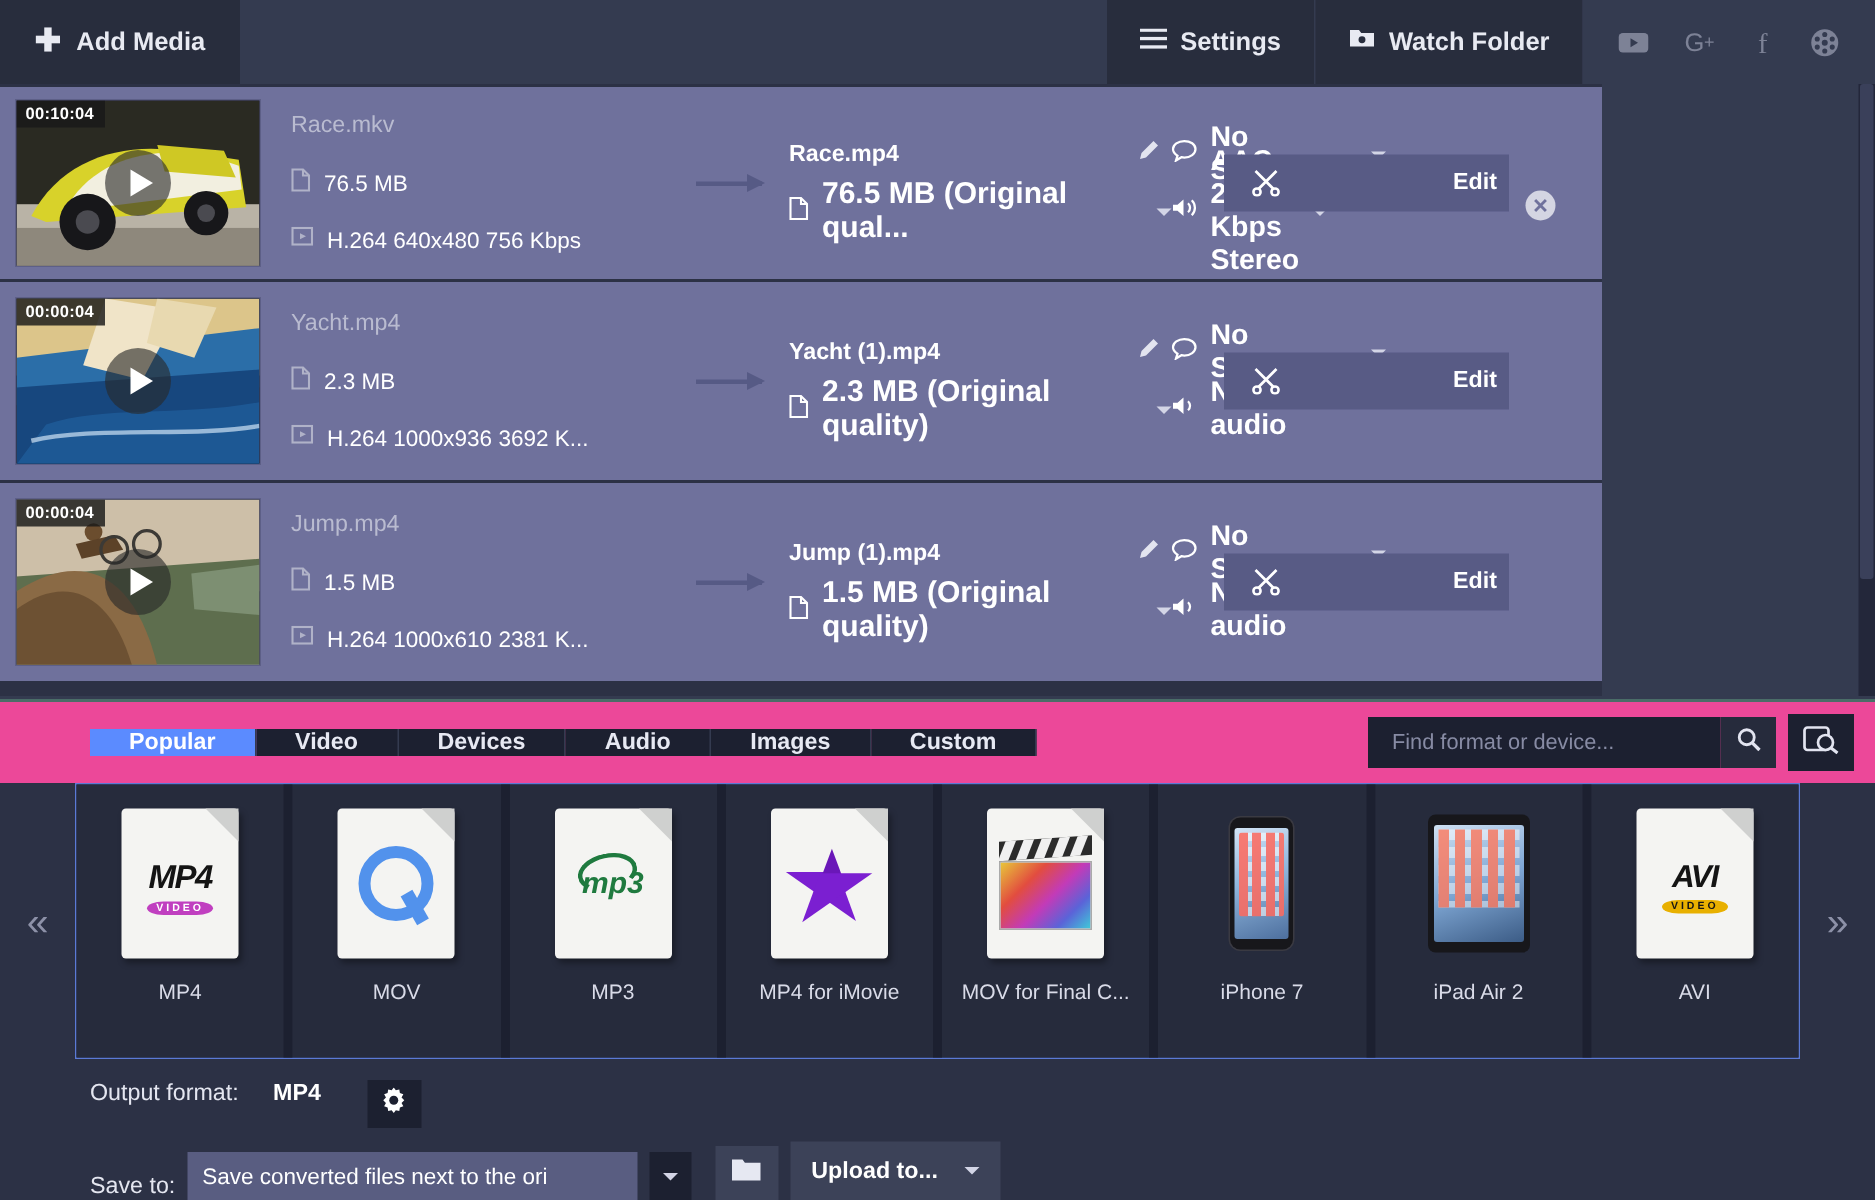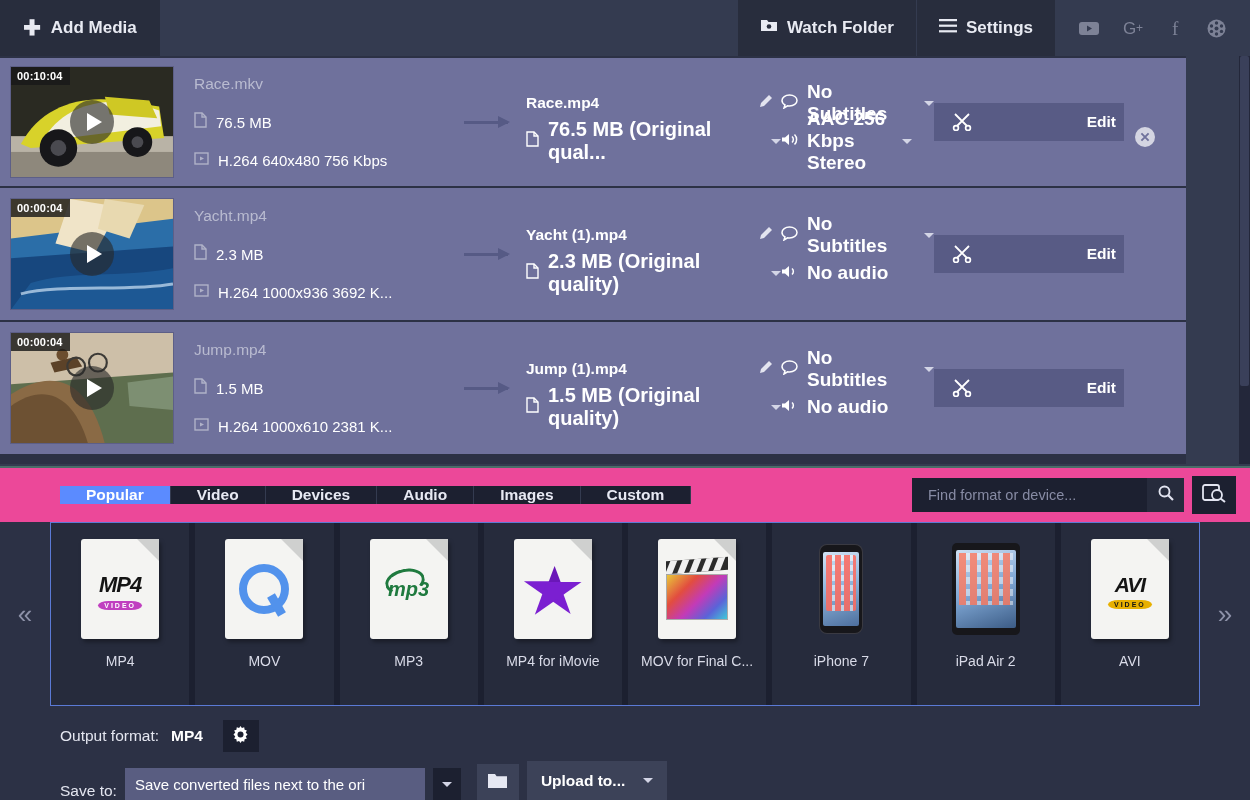--- a/index.html
+++ b/index.html
@@ -30,21 +30,21 @@
   }
   .topbtn + .topbtn { border-left: 1px solid #343b50; }
   .social {
     width: 195px; display: flex; align-items: center; justify-content: space-evenly;
     background: #343b50;
   }
   .social-ic { opacity: .55; cursor: pointer; display:flex; align-items:center; }
 
   
   .media-list {
-    position: absolute; top: 56px; left: 0; width: 1186px; height: 408px;
+    position: absolute; top: 56px; left: 0; width: 1068px; height: 408px;
     background: #2c3145; overflow: hidden;
   }
   .row {
     position: relative; height: 134px; background: #6f719c;
     border-bottom: 2px solid #2c3145; display: flex; align-items: center;
     padding-left: 10px;
   }
   .row:nth-child(1) { border-top: 2px solid #2c3145; height: 132px; }
   .thumb {
     position: relative; width: 164px; height: 112px; background: #1b1b20;
@@ -272,21 +272,21 @@
       repeating-linear-gradient(to right, #ff7a5e 0 7px, transparent 7px 11px),
       repeating-linear-gradient(to bottom, #ffffff99 0 7px, transparent 7px 12px);
     opacity: .8;
   }
 
   
   .bottom {
     position: absolute; top: 706px; left: 0; width: 1250px; height: 94px;
     background: #2c3145;
   }
-  .bl-1 { position: absolute; top: 14px; left: 60px; display: flex; align-items: center; gap: 12px; }
+  .bl-1 { position: absolute; top: 14px; left: 60px; display: flex; gap: 23px; }
   .bl-2 { position: absolute; top: 55px; left: 60px; display: flex; align-items: flex-end; gap: 8px; }
   .lbl-w { color: #e4e6f0; font-size: 15.5px; }
   .val-w { color: #fff; font-size: 15.5px; font-weight: bold; }
   .gear-btn {
     width: 36px; height: 32px; background: #1c2030; display: flex;
     align-items: center; justify-content: center; cursor: pointer; margin-left: 8px;
   }
   .saveto-field {
     width: 300px; height: 32px; background: #595d81; color: #fff;
     font-size: 15px; display: flex; align-items: center; padding-left: 10px;
@@ -313,37 +313,37 @@
 
   <div class="topbar">
     <div class="addmedia">
       <span class="plus-glyph">✚</span>
       <span>Add Media</span>
     </div>
     <div class="topbar-spacer"></div>
 
     <div class="topbtn">
       <span>
-        <svg width="18" height="15" viewBox="0 0 18 15">
-            <path d="M1 2h6l1.5 2H17v9H1z" fill="#e8eaf2"></path>
-            <circle cx="9" cy="8.5" r="2.3" fill="#282d3d"></circle>
-          </svg>
-      </span>
-      <span>Watch Folder</span>
-    </div>
-
-    <div class="topbtn">
-      <span>
         <svg width="18" height="14" viewBox="0 0 18 14">
             <rect width="18" height="2.2" y="0" fill="#e8eaf2"></rect>
             <rect width="18" height="2.2" y="5.6" fill="#e8eaf2"></rect>
             <rect width="18" height="2.2" y="11.2" fill="#e8eaf2"></rect>
           </svg>
       </span>
       <span>Settings</span>
+    </div>
+
+    <div class="topbtn">
+      <span>
+        <svg width="18" height="15" viewBox="0 0 18 15">
+            <path d="M1 2h6l1.5 2H17v9H1z" fill="#e8eaf2"></path>
+            <circle cx="9" cy="8.5" r="2.3" fill="#282d3d"></circle>
+          </svg>
+      </span>
+      <span>Watch Folder</span>
     </div>
 
     <div class="social">
       <span class="social-ic">
         <svg width="20" height="15" viewBox="0 0 20 15">
             <rect x="0" y="1" width="20" height="13" rx="3" fill="#b9bcd0"></rect>
             <path d="M8 4.5l5 3-5 3z" fill="#343b50"></path>
           </svg>
       </span>
       <span class="social-ic">

